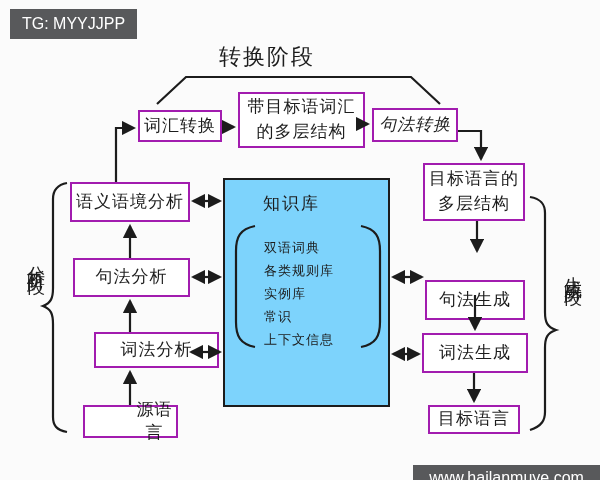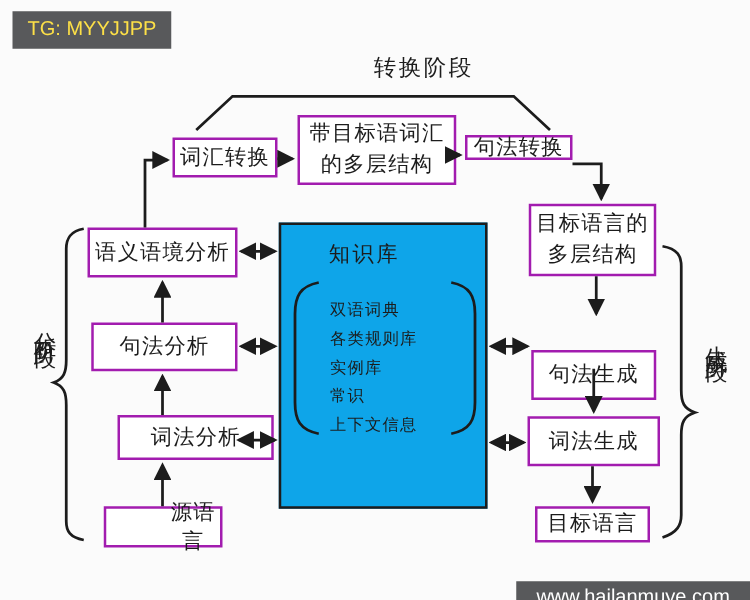--- a/index.html
+++ b/index.html
@@ -15,37 +15,37 @@
     background:#fff; border:2px solid #a21caf;
     display:flex; align-items:center; justify-content:center;
     font-size:17px; line-height:1.3; text-align:center;
     z-index:2; letter-spacing:1px;
   }
   .bx.thick { border-width:2.5px; }
   .bx.twolines { flex-direction:column; line-height:1.45; }
   
   .kb {
     position:absolute; box-sizing:border-box;
-    background:#0ea5e9; border:2.5px solid #1c1c1c; z-index:2;padding-left:36px;
+    background:#7dd3fc; border:2.5px solid #1c1c1c; z-index:2;padding-left:36px;
   }
   .kb-title { position:absolute; left:38px; top:12px; font-size:17px; letter-spacing:2px; }
   .kb-item { position:absolute; left:39px; font-size:13px; letter-spacing:1px; white-space:nowrap; }
   
   .phase-top {
     position:absolute; left:219px; top:42px; width:160px;
-    text-align:right; font-size:18px; letter-spacing:2px; z-index:3;
+    text-align:left; font-size:22px; letter-spacing:2px; z-index:3;
   }
   .vlabel {
     position:absolute; writing-mode:vertical-rl; text-orientation:upright;
     font-size:18px; letter-spacing:4px; z-index:3;
   }
   
   .badge {
     position:absolute; left:10px; top:9px; width:127px; height:30px;
-    background:#58595b; color:#fde047; z-index:6;
+    background:#58595b; color:#ffffff; z-index:6;
     font-family:"Liberation Sans","DejaVu Sans",sans-serif;
     font-size:16px; display:flex; align-items:center; padding-left:12px;
     box-sizing:border-box;
   }
   .wmbar {
     position:absolute; left:413px; top:465px; width:187px; height:26px;
     background:#58595b; color:#ffffff; z-index:6;
     font-family:"Liberation Sans","DejaVu Sans",sans-serif;
     font-size:16px; display:flex; align-items:center; justify-content:center;
   }
@@ -64,21 +64,21 @@
   <div class="vlabel" style="left:24px; top:251px;">分析阶段</div>
   <div class="vlabel" style="left:561px; top:262px;">生成阶段</div>
 
   <div class="bx" style="left:138px; top:110px; width:84px; height:32px;">词汇转换</div>
 
   <div class="bx twolines" style="left:238px; top:92px; width:127px; height:56px;">
     <span>带目标语词汇</span>
     <span>的多层结构</span>
   </div>
 
-  <div class="bx" style="left:372px; top:108px; width:86px; height:20px;">句法转换</div>
+  <div class="bx" style="left:372px; top:108px; width:86px; height:34px;font-style:italic;">句法转换</div>
 
   <div class="bx thick" style="left:70px; top:182px; width:120px; height:40px;">语义语境分析</div>
 
   <div class="bx twolines" style="left:423px; top:163px; width:102px; height:58px;">
     <span>目标语言的</span>
     <span>多层结构</span>
   </div>
 
   <div class="bx" style="left:73px; top:258px; width:117px; height:39px;">句法分析</div>
 

